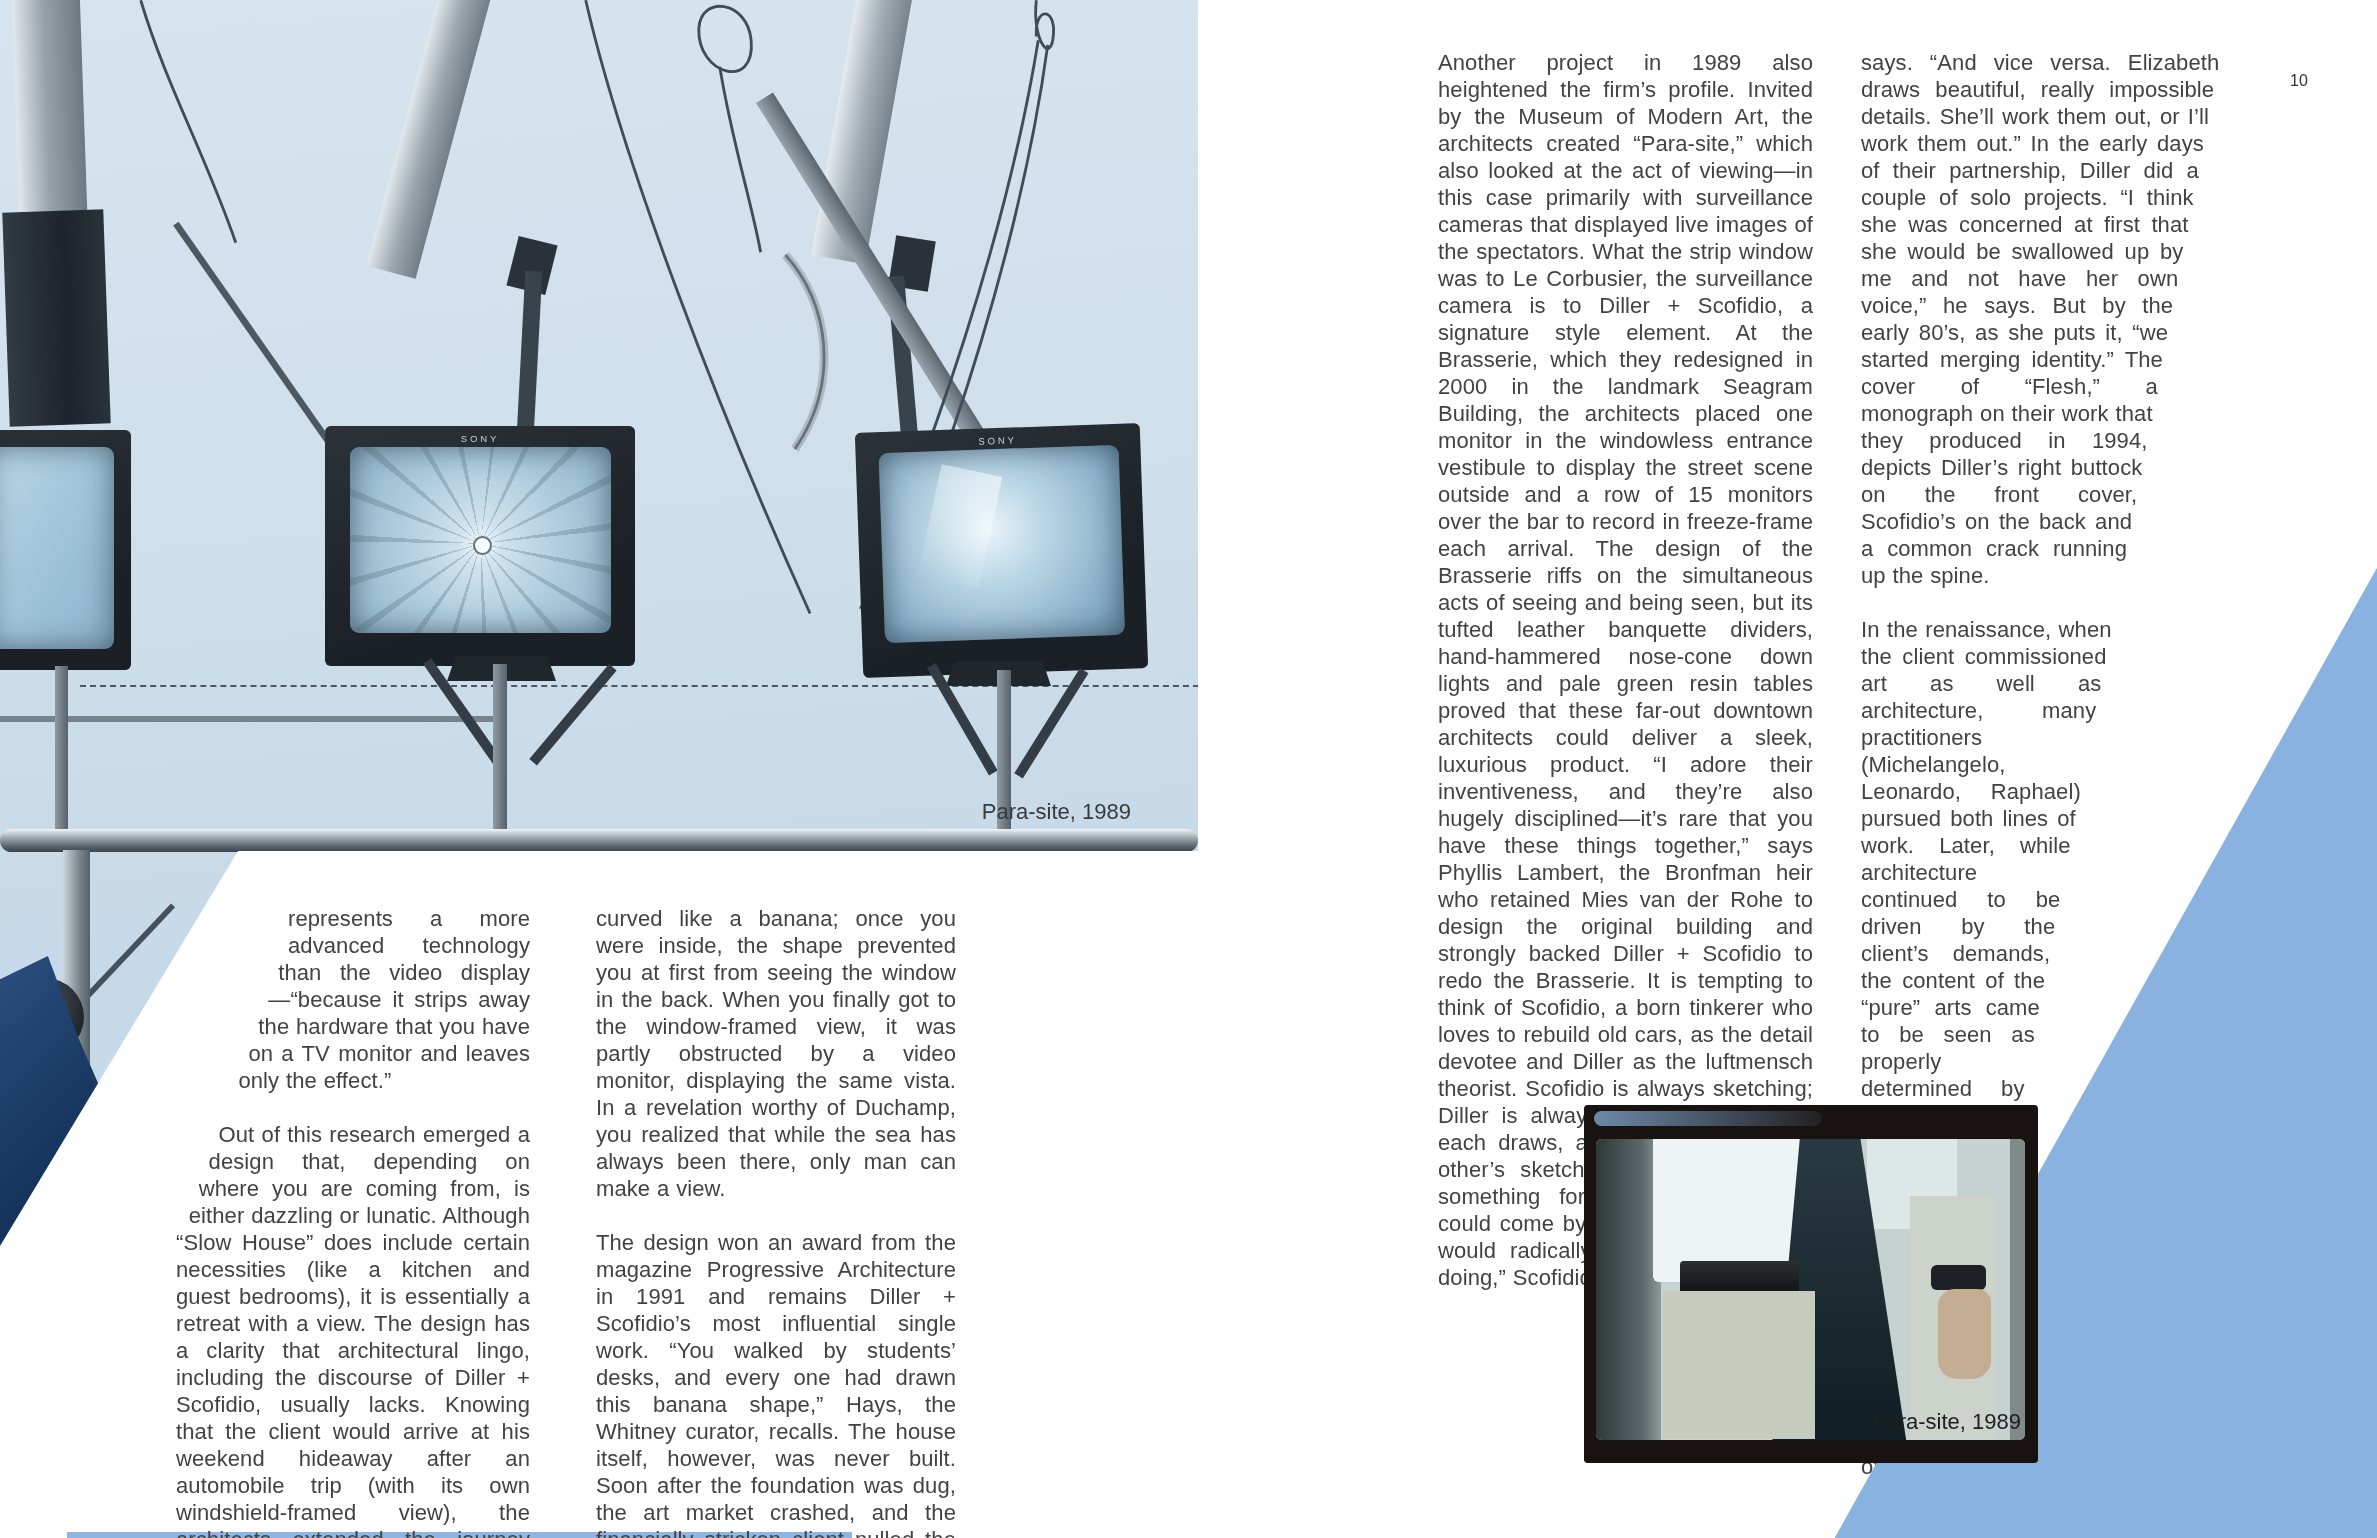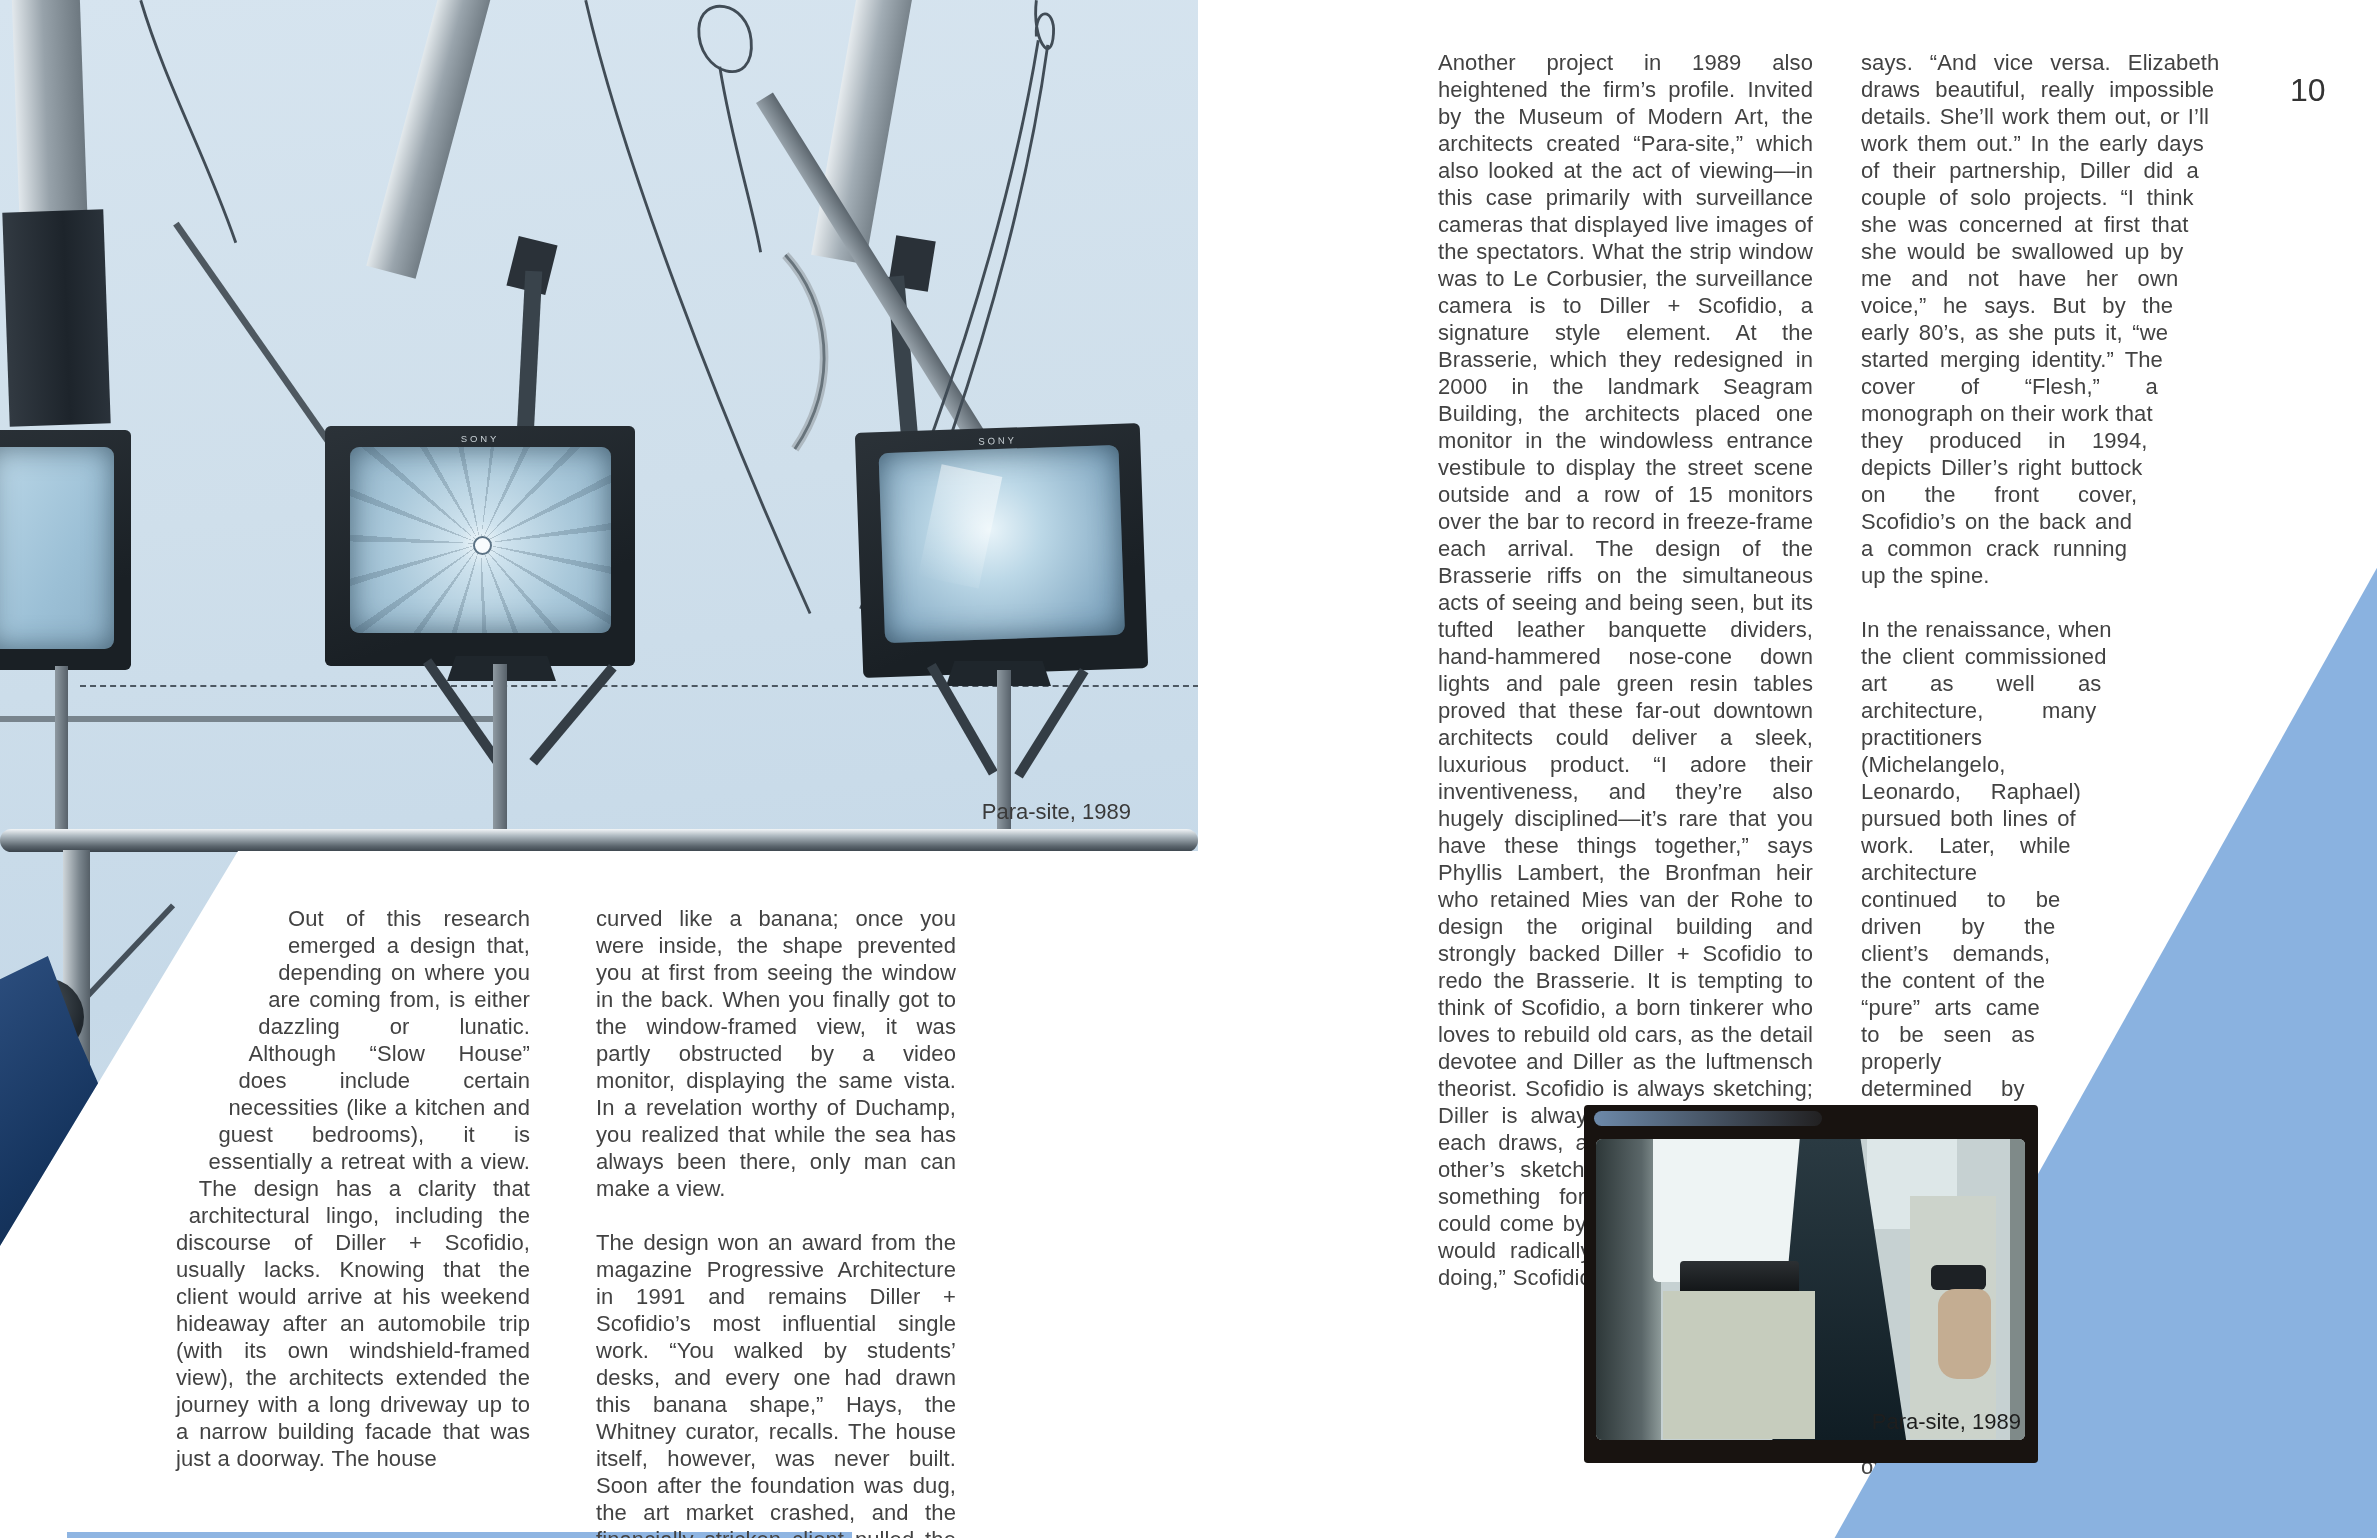--- a/index.html
+++ b/index.html
@@ -12,21 +12,21 @@
          color:#424242;letter-spacing:0.1px;word-spacing:0.6px;}
   .col-a{left:176px;top:905px;width:354px;}
   .col-b{left:596px;top:905px;width:360px;}
   .col-r1{left:1438px;top:49px;width:375px;}
   .col-r2{left:1861px;top:49px;width:375px;}
   .cutA{float:left;width:112px;height:304px;
         shape-outside:polygon(0 0,100% 0,0 100%);shape-margin:9.5px;}
   .cutB{float:right;width:224px;height:409px;margin-top:771px;
         shape-outside:polygon(100% 0,100% 100%,0 100%);shape-margin:11.4px;}
 
-  .page-num{position:absolute;left:2290px;top:72px;width:57px;font-size:32px;color:#333;
+  .page-num{position:absolute;left:2290px;top:72px;width:57px;font-size:16px;color:#333;
             font-family:"Liberation Sans",sans-serif;}
 
   
   .blue-triangle{position:absolute;left:1834px;top:566px;width:544px;height:973px;
                  background:#8ab2e0;clip-path:polygon(100% 0,100% 100%,0 100%);z-index:1;}
   .blue-strip{position:absolute;left:67px;top:1532px;width:785px;height:6.7px;background:#8fb5e2;}
 
   
   .photo-main{position:absolute;left:0;top:0;width:1198px;height:1246px;
               clip-path:polygon(0 0,1198px 0,1198px 851px,238px 851px,0 1246px);}
@@ -186,20 +186,21 @@
     <div class="shoulder"></div>
 
     <div class="caption-main">Para-site, 1989</div>
   </div>
 
   <div class="blue-triangle"></div>
   <div class="blue-strip"></div>
 
   <div class="col col-a">
     <div class="cutA"></div>
+    <p>represents a more advanced technology than the video display—“because it strips away the hardware that you have on a TV monitor and leaves only the effect.”</p>
     <p>Out of this research emerged a design that, depending on where you are coming from, is either dazzling or lunatic. Although “Slow House” does include certain necessities (like a kitchen and guest bedrooms), it is essentially a retreat with a view. The design has a clarity that architectural lingo, including the discourse of Diller + Scofidio, usually lacks. Knowing that the client would arrive at his weekend hideaway after an automobile trip (with its own windshield-framed view), the architects extended the journey with a long driveway up to a narrow building facade that was just a doorway. The house</p>
   </div>
   <div class="col col-b">
     <p>curved like a banana; once you were inside, the shape prevented you at first from seeing the window in the back. When you finally got to the window-framed view, it was partly obstructed by a video monitor, displaying the same vista. In a revelation worthy of Duchamp, you realized that while the sea has always been there, only man can make a view.</p>
     <p>The design won an award from the magazine Progressive Architecture in 1991 and remains Diller + Scofidio’s most influential single work. “You walked by students’ desks, and every one had drawn this banana shape,” Hays, the Whitney curator, recalls. The house itself, however, was never built. Soon after the foundation was dug, the art market crashed, and the financially stricken client pulled the plug. “It was absolutely heartbreaking,” Diller says.</p>
   </div>
 
   <div class="col col-r1">
     <p>Another project in 1989 also heightened the firm’s profile. Invited by the Museum of Modern Art, the architects created “Para-site,” which also looked at the act of viewing—in this case primarily with surveillance cameras that displayed live images of the spectators. What the strip window was to Le Corbusier, the surveillance camera is to Diller + Scofidio, a signature style element. At the Brasserie, which they redesigned in 2000 in the landmark Seagram Building, the architects placed one monitor in the windowless entrance vestibule to display the street scene outside and a row of 15 monitors over the bar to record in freeze-frame each arrival. The design of the Brasserie riffs on the simultaneous acts of seeing and being seen, but its tufted leather banquette dividers, hand-hammered nose-cone down lights and pale green resin tables proved that these far-out downtown architects could deliver a sleek, luxurious product. “I adore their inventiveness, and they’re also hugely disciplined—it’s rare that you have these things together,” says Phyllis Lambert, the Bronfman heir who retained Mies van der Rohe to design the original building and strongly backed Diller + Scofidio to redo the Brasserie. It is tempting to think of Scofidio, a born tinkerer who loves to rebuild old cars, as the detail devotee and Diller as the luftmensch theorist. Scofidio is always sketching; Diller is always talking. But in fact, each draws, and each criticizes the other’s sketches. “I could work on something for a month, and she could come by for 10 minutes, and it would radically change what I was doing,” Scofidio</p>
   </div>

